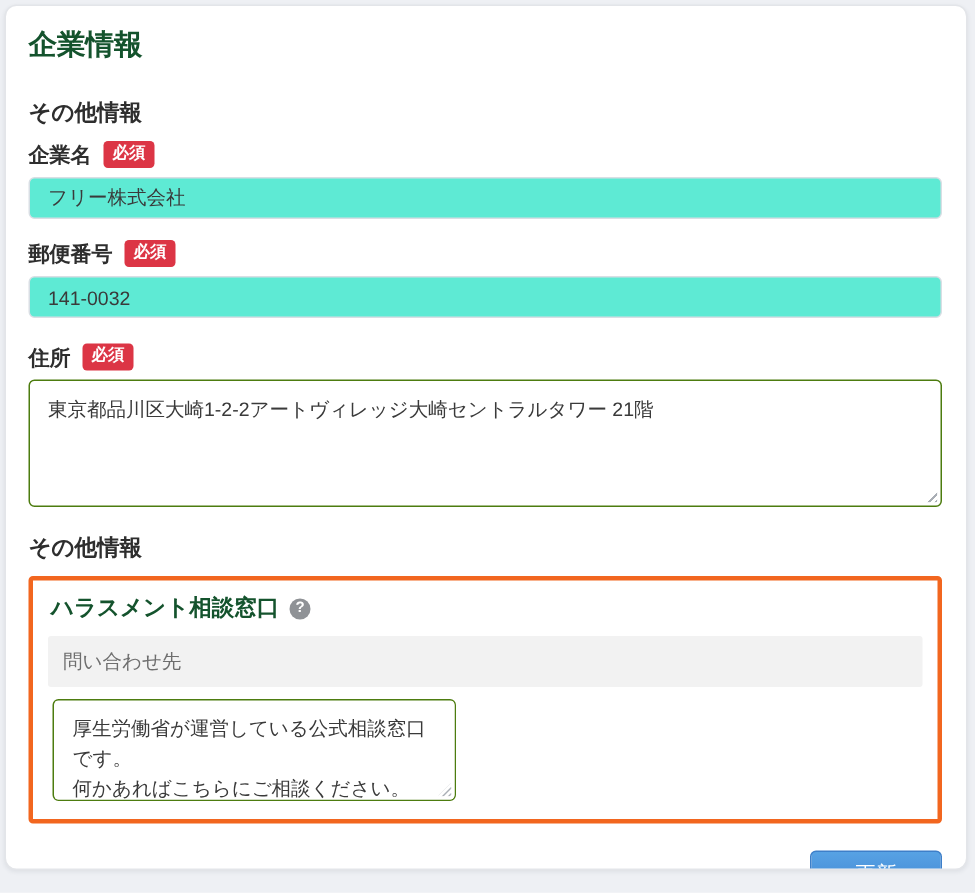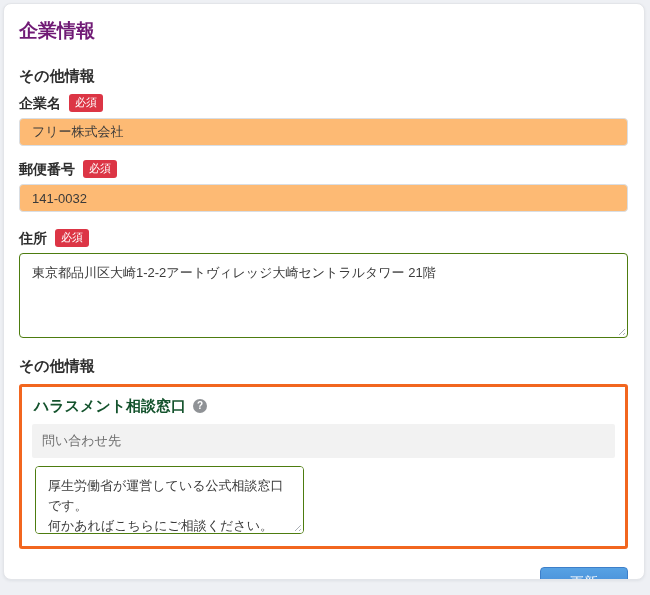--- a/index.html
+++ b/index.html
@@ -16,21 +16,21 @@
     background: #ffffff;
     border: 1px solid #e3e5e9;
     border-radius: 8px;
     box-shadow: 0 1px 3px rgba(40,45,60,.08);
     padding: 14px 16px 16px 15px;
     overflow: hidden;
   }
   .page-title {
     font-size: 19px;
     font-weight: bold;
-    color: #701a75;
+    color: #14532d;
     line-height: 26px;
     margin-bottom: 22px;
   }
   .section-heading {
     font-size: 15px;
     font-weight: bold;
     color: #2e2e2e;
     line-height: 20px;
     margin-bottom: 7px;
   }
@@ -44,37 +44,37 @@
   .field-label {
     font-size: 14px;
     font-weight: bold;
     color: #2e2e2e;
   }
   .required-badge {
     display: inline-block;
     background: #dc3545;
     color: #fff;
     font-size: 11px;
-    font-weight: normal;
+    font-weight: bold;
     line-height: 1;
     padding: 3px 6px 4px;
     border-radius: 3px;
   }
   .text-input {
     display: block;
     width: 100%;
     height: 28px;
     border: 1px solid #d9dee4;
     border-radius: 4px;
     padding: 0 12px;
     font-size: 13px;
     color: #3a3a3a;
     font-family: inherit;
     outline: none;
-    background: #fdba74;
+    background: #5eead4;
   }
   .ta-wrap { position: relative; }
   .text-area {
     display: block;
     width: 100%;
     border: 1px solid #4d7c0f;
     border-radius: 4px;
     padding: 9px 12px;
     font-size: 13px;
     line-height: 20px;

